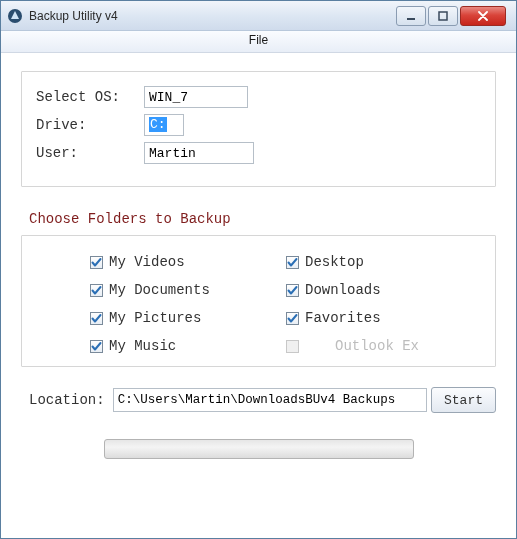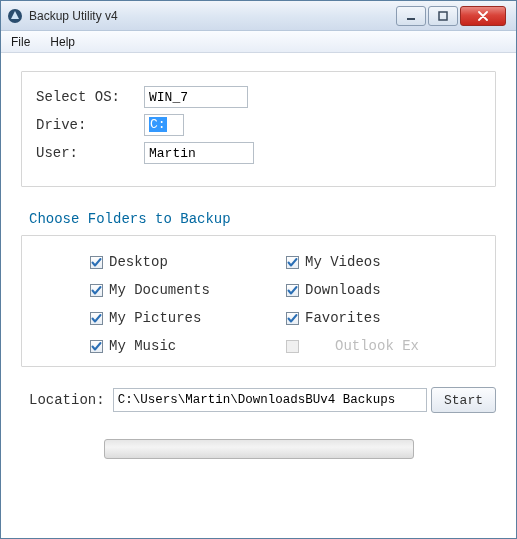--- a/index.html
+++ b/index.html
@@ -66,20 +66,21 @@
   }
   .menubar {
     height: 22px;
     background: linear-gradient(to bottom, #fafcff, #e8eef7);
     border-bottom: 1px solid #d0d8e4;
     display: flex;
     align-items: center;
     padding: 0 6px;
     gap: 12px;
     color: #1a1a1a;
+    flex-direction: column;
   }
   .menubar .menu-item {
     padding: 2px 4px;
     cursor: pointer;
   }
   .client {
     flex: 1;
     padding: 18px 20px 0 20px;
     background: #fff;
     display: flex;
@@ -114,21 +115,21 @@
     font-family: "Courier New", monospace;
     font-size: 13px;
     padding: 0 4px;
   }
   .form-row input.os { width: 104px; }
   .form-row input.drive { width: 40px; }
   .form-row input.user { width: 110px; }
   .section-heading {
     font-family: "Courier New", monospace;
     font-size: 14px;
-    color: #0369a1;
+    color: #7f1d1d;
     margin: 10px 0 8px 8px;
   }
   .folder-grid {
     display: grid;
     grid-template-columns: 180px 180px;
     column-gap: 16px;
     row-gap: 12px;
     padding-left: 40px;
   }
   .check-item {
@@ -275,29 +276,29 @@
     <div class="section-heading">Choose Folders to Backup</div>
 
     <div class="panel folders">
       <div class="folder-grid" id="folder-grid">
           <div class="check-item">
             <span class="chk">
               <svg viewBox="0 0 11 11">
                 <path d="M1.5 5.5 L4 8.5 L9.5 2" stroke="#2b6fb5" stroke-width="2" fill="none" stroke-linecap="round" stroke-linejoin="round"></path>
               </svg>
             </span>
+            <span>My Videos</span>
+          </div>
+          <div class="check-item">
+            <span class="chk">
+              <svg viewBox="0 0 11 11">
+                <path d="M1.5 5.5 L4 8.5 L9.5 2" stroke="#2b6fb5" stroke-width="2" fill="none" stroke-linecap="round" stroke-linejoin="round"></path>
+              </svg>
+            </span>
             <span>Desktop</span>
-          </div>
-          <div class="check-item">
-            <span class="chk">
-              <svg viewBox="0 0 11 11">
-                <path d="M1.5 5.5 L4 8.5 L9.5 2" stroke="#2b6fb5" stroke-width="2" fill="none" stroke-linecap="round" stroke-linejoin="round"></path>
-              </svg>
-            </span>
-            <span>My Videos</span>
           </div>
           <div class="check-item">
             <span class="chk">
               <svg viewBox="0 0 11 11">
                 <path d="M1.5 5.5 L4 8.5 L9.5 2" stroke="#2b6fb5" stroke-width="2" fill="none" stroke-linecap="round" stroke-linejoin="round"></path>
               </svg>
             </span>
             <span>My Documents</span>
           </div>
           <div class="check-item">

